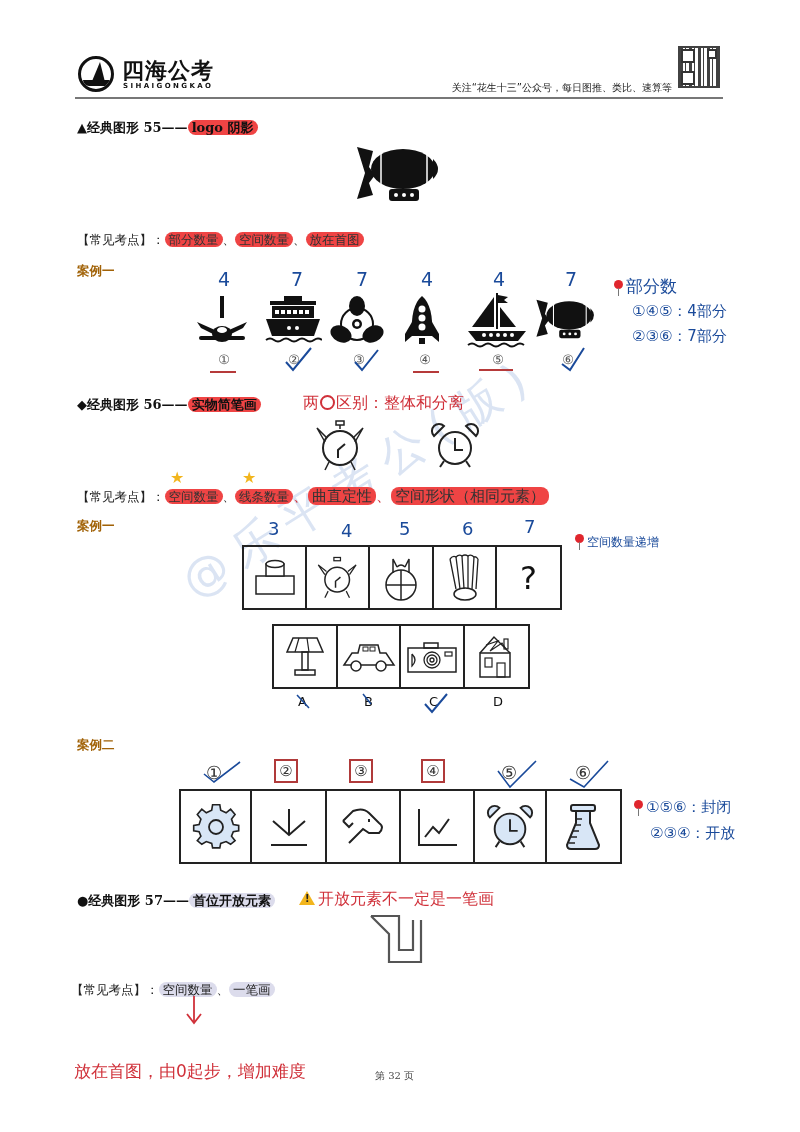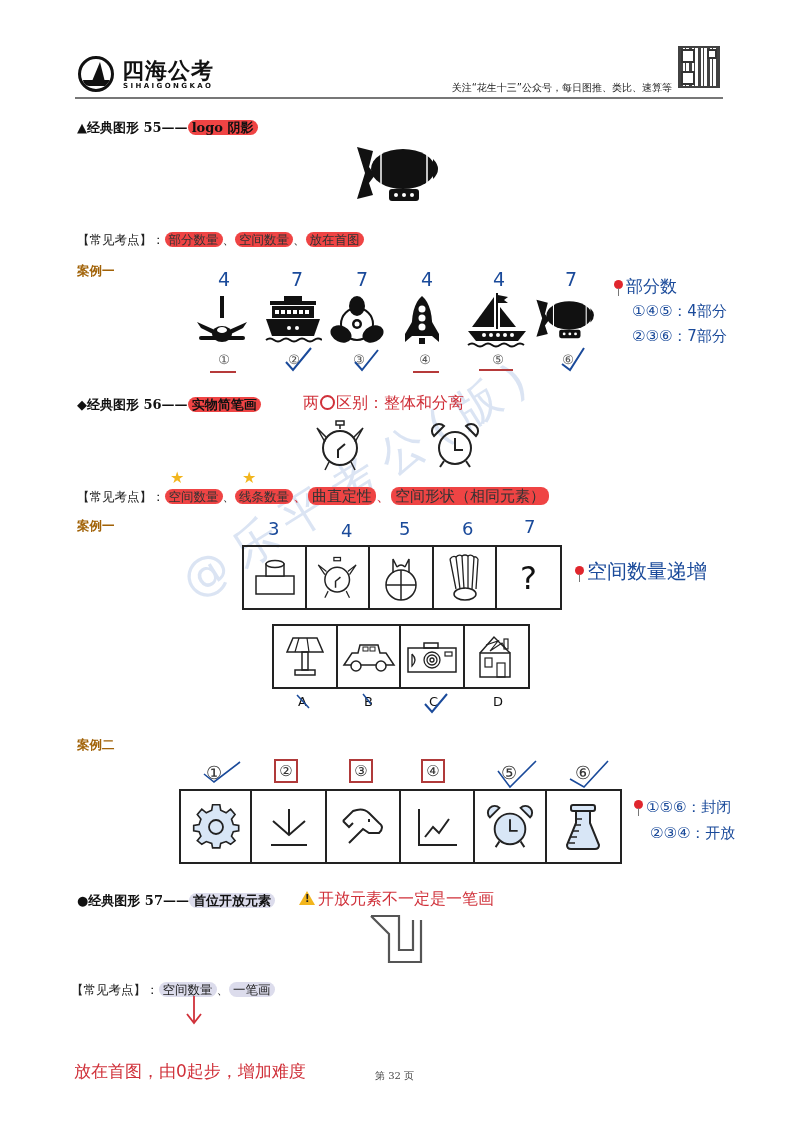--- a/index.html
+++ b/index.html
@@ -289,21 +289,21 @@
   <div class="cell" style="width:64px;">
     <svg width="36" height="50" viewBox="0 0 36 50">
         <path d="M4 6 L10 36 M10 4 L14 36 M16 3 L18 36 M22 3 L22 36 M28 4 L26 36 M32 6 L30 36" stroke="#222" stroke-width="1.3" fill="none"></path>
         <path d="M4 6 Q7 2 10 4 Q13 1 16 3 Q19 1 22 3 Q25 1 28 4 Q30 3 32 6" stroke="#222" stroke-width="1.3" fill="none"></path>
         <ellipse cx="19" cy="41" rx="11" ry="6" stroke="#222" stroke-width="1.5" fill="none"></ellipse>
       </svg>
   </div>
   <div class="cell" style="width:64px; font-size:32px; font-family:'DejaVu Sans', sans-serif;">?</div>
 </div>
 
-<div class="abs hand-blue" style="left:575px; top:558px; font-size:20px;"><span class="pin"></span><span>空间数量递增</span></div>
+<div class="abs hand-blue" style="left:575px; top:534px; font-size:12px;"><span class="pin"></span><span>空间数量递增</span></div>
 
 <div class="abs grid" style="left:272px; top:624px; width:258px; height:65px;">
   <div class="cell" style="width:64px;">
     <svg width="40" height="46" viewBox="0 0 40 46">
         <path d="M8 4 L32 4 L38 18 L2 18 Z" stroke="#222" stroke-width="1.5" fill="none"></path>
         <path d="M14 4 L10 18 M22 4 L24 18" stroke="#222" stroke-width="1.2"></path>
         <rect x="17" y="18" width="6" height="18" stroke="#222" stroke-width="1.5" fill="none"></rect>
         <rect x="10" y="36" width="20" height="5" stroke="#222" stroke-width="1.5" fill="none"></rect>
       </svg>
   </div>

